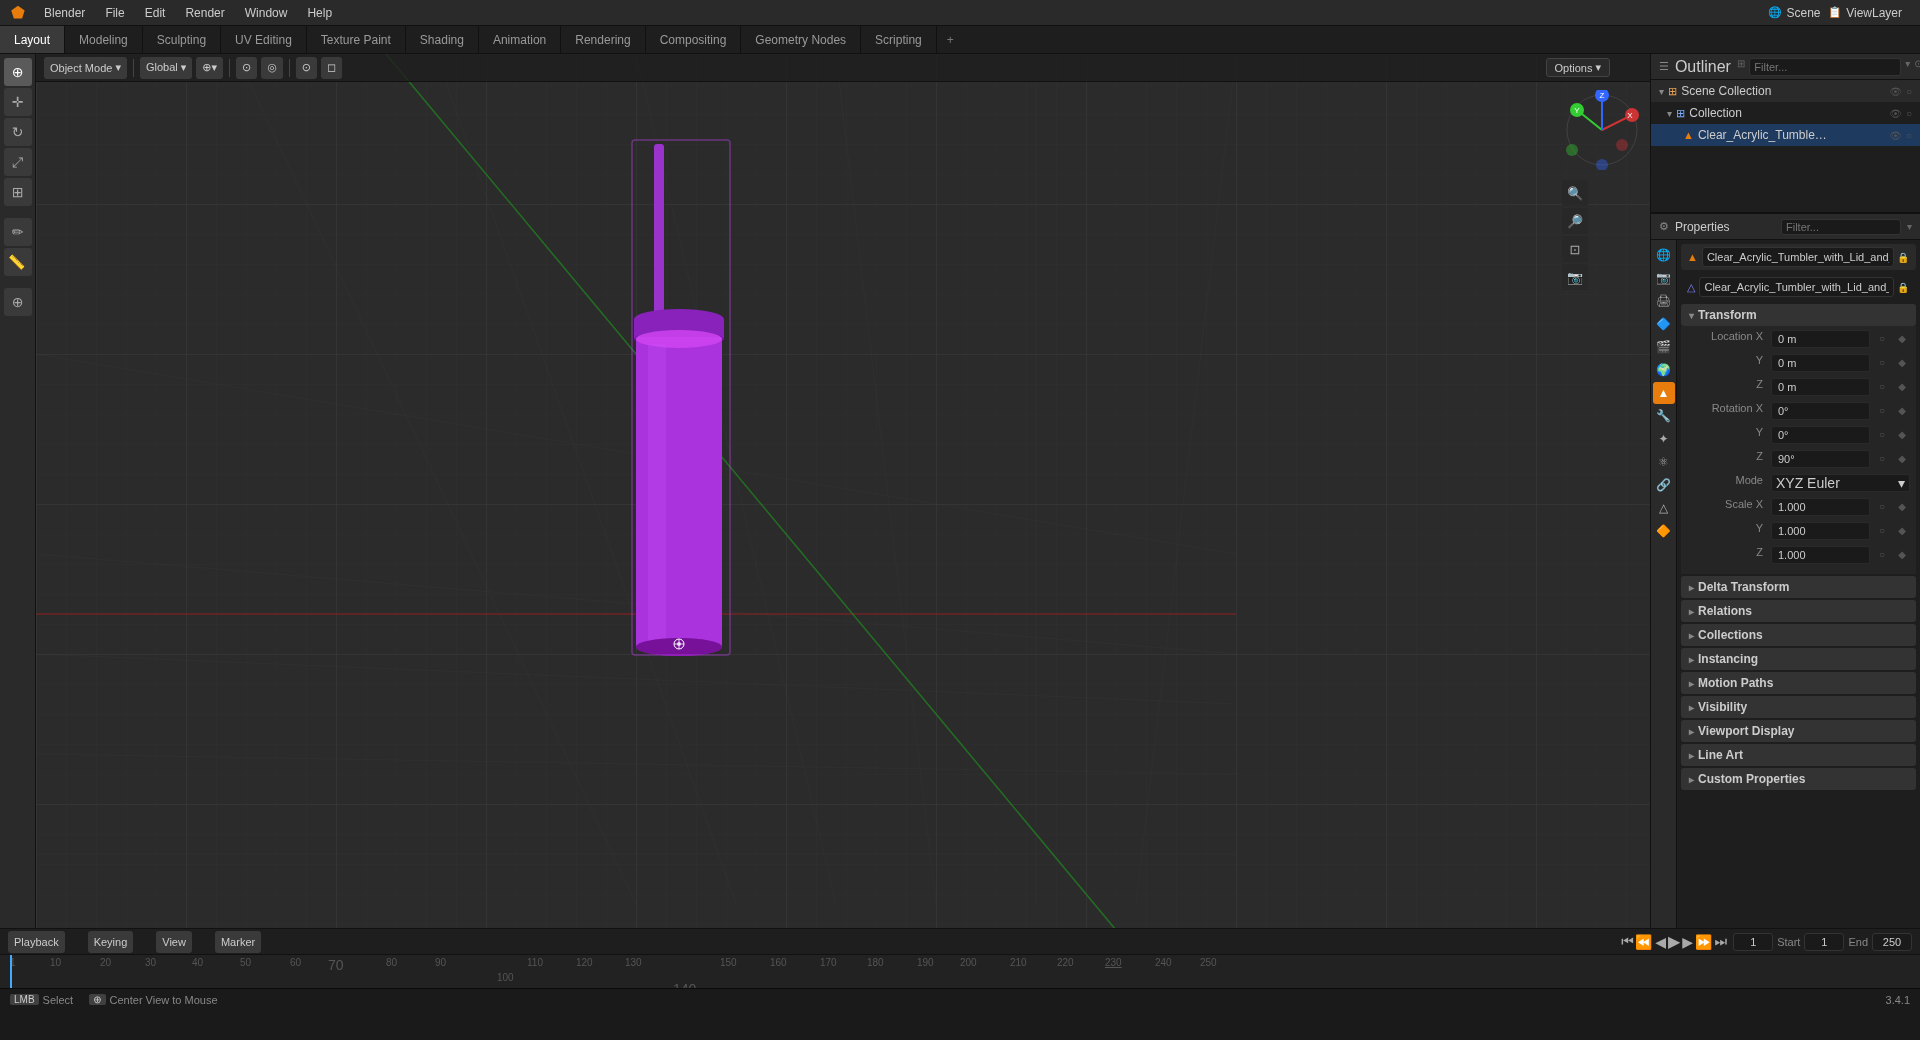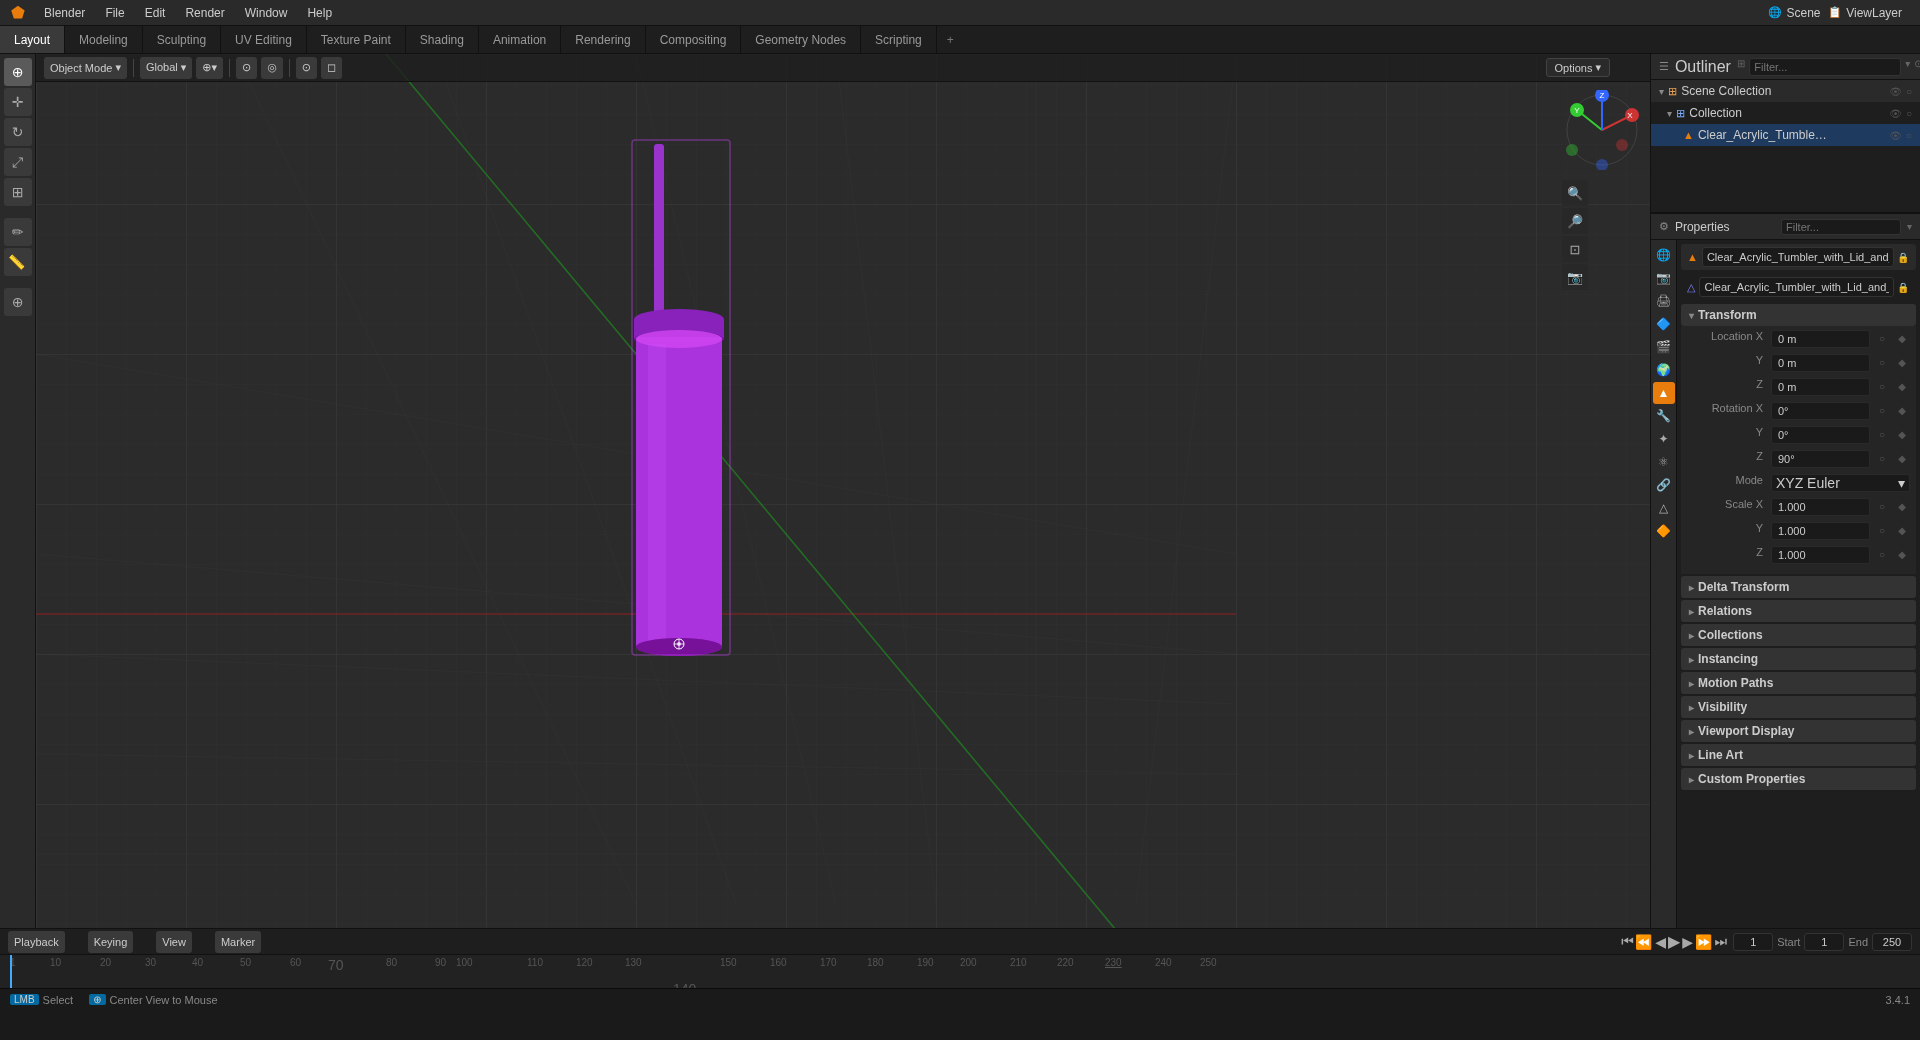--- a/index.html
+++ b/index.html
@@ -307,21 +307,21 @@
       gap: 16px;
       font-size: 11px;
       color: #888;
     }
     .status-item {
       display: flex;
       align-items: center;
       gap: 4px;
     }
     .status-key {
-      background: #0369a1;
+      background: #404040;
       border-radius: 2px;
       padding: 0 4px;
       color: #ccc;
       font-size: 10px;
     }
 
     
     #right-properties {
       flex: 1;
       display: flex;
@@ -820,21 +820,21 @@
       <span class="tl-num" style="left: 10px; font-size: 10px; color: rgb(85, 85, 85); position: absolute;">1</span>
       <span class="tl-num" style="left: 50px; font-size: 10px; color: rgb(85, 85, 85); position: absolute;">10</span>
       <span class="tl-num" style="left: 100px; font-size: 10px; color: rgb(85, 85, 85); position: absolute;">20</span>
       <span class="tl-num" style="left: 145px; font-size: 10px; color: rgb(85, 85, 85); position: absolute;">30</span>
       <span class="tl-num" style="left: 192px; font-size: 10px; color: rgb(85, 85, 85); position: absolute;">40</span>
       <span class="tl-num" style="left: 240px; font-size: 10px; color: rgb(85, 85, 85); position: absolute;">50</span>
       <span class="tl-num" style="left: 290px; font-size: 10px; color: rgb(85, 85, 85); position: absolute;">60</span>
       <span class="tl-num" style="left: 328px; font-size: 14px; color: rgb(85, 85, 85); position: absolute;">70</span>
       <span class="tl-num" style="left: 386px; font-size: 10px; color: rgb(85, 85, 85); position: absolute;">80</span>
       <span class="tl-num" style="left: 435px; font-size: 10px; color: rgb(85, 85, 85); position: absolute;">90</span>
-      <span class="tl-num" style="left: 456px; font-size: 10px; color: rgb(85, 85, 85); position: absolute;">100</span>
+      <span class="tl-num" style="left: 497px; font-size: 10px; color: rgb(85, 85, 85); position: absolute; margin-top: 15px;">100</span>
       <span class="tl-num" style="left: 527px; font-size: 10px; color: rgb(85, 85, 85); position: absolute;">110</span>
       <span class="tl-num" style="left: 576px; font-size: 10px; color: rgb(85, 85, 85); position: absolute;">120</span>
       <span class="tl-num" style="left: 625px; font-size: 10px; color: rgb(85, 85, 85); position: absolute;">130</span>
       <span class="tl-num" style="left: 673px; font-size: 14px; color: rgb(85, 85, 85); position: absolute; margin-top: 24px;">140</span>
       <span class="tl-num" style="left: 720px; font-size: 10px; color: rgb(85, 85, 85); position: absolute;">150</span>
       <span class="tl-num" style="left: 770px; font-size: 10px; color: rgb(85, 85, 85); position: absolute;">160</span>
       <span class="tl-num" style="left: 820px; font-size: 10px; color: rgb(85, 85, 85); position: absolute;">170</span>
       <span class="tl-num" style="left: 867px; font-size: 10px; color: rgb(85, 85, 85); position: absolute;">180</span>
       <span class="tl-num" style="left: 917px; font-size: 10px; color: rgb(85, 85, 85); position: absolute;">190</span>
       <span class="tl-num" style="left: 960px; font-size: 10px; color: rgb(85, 85, 85); position: absolute;">200</span>

